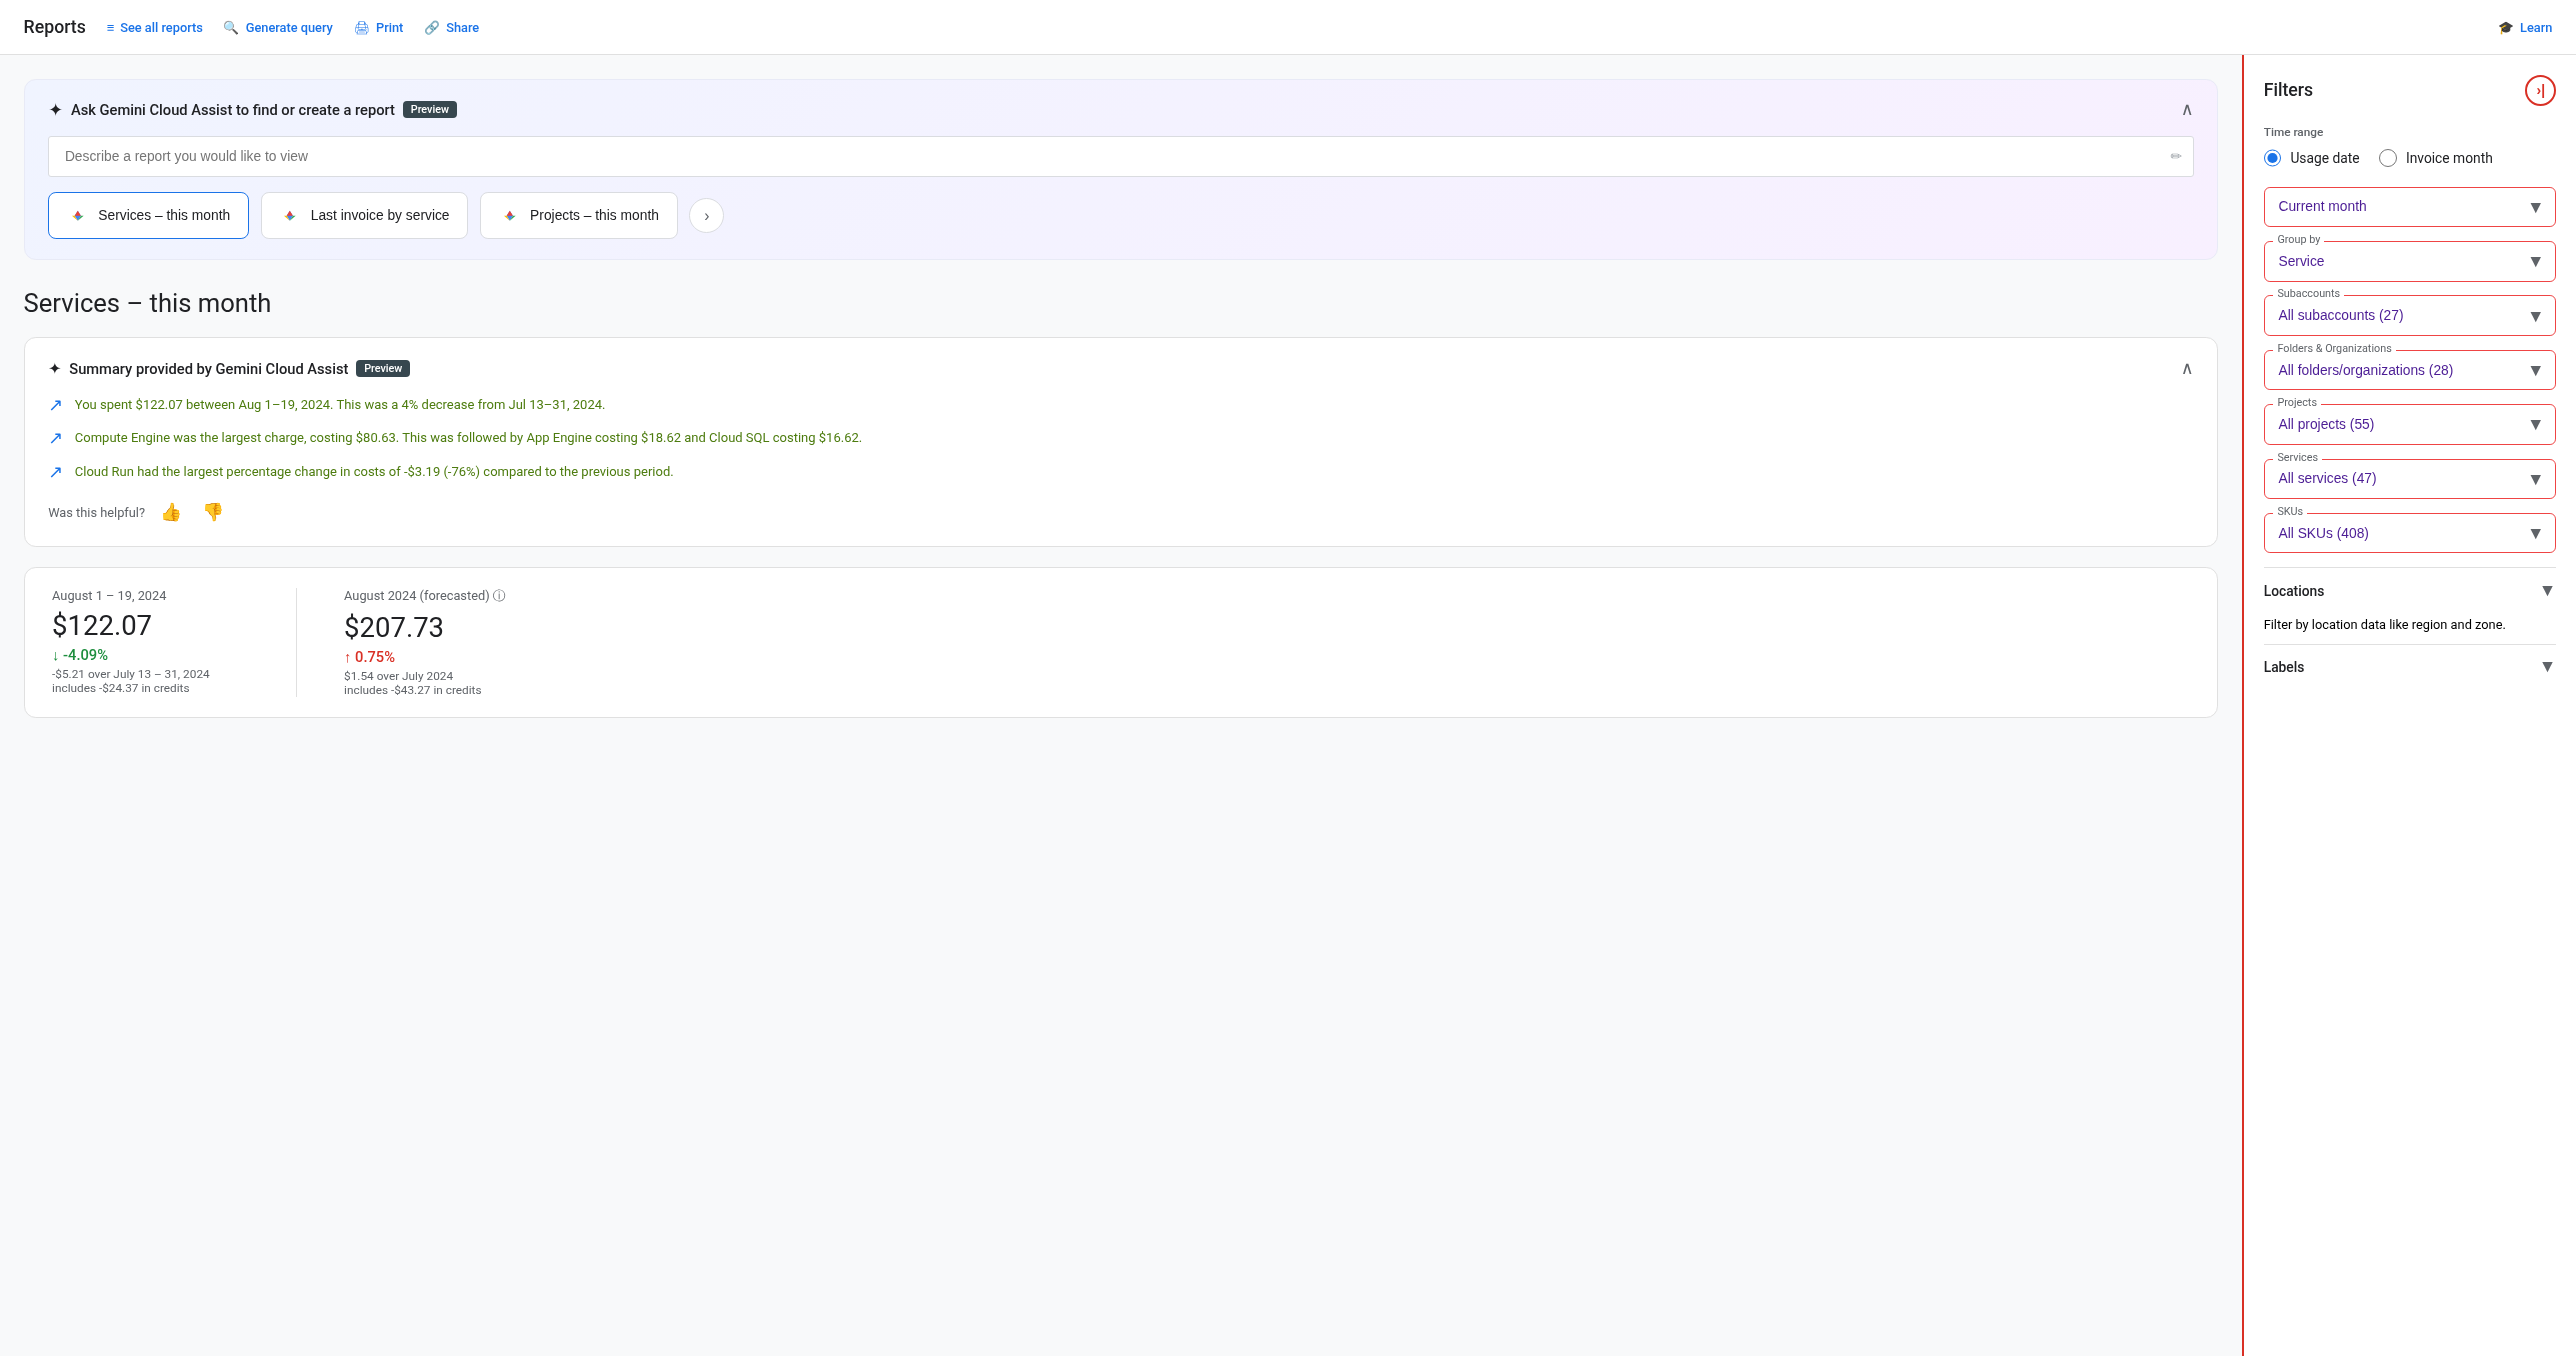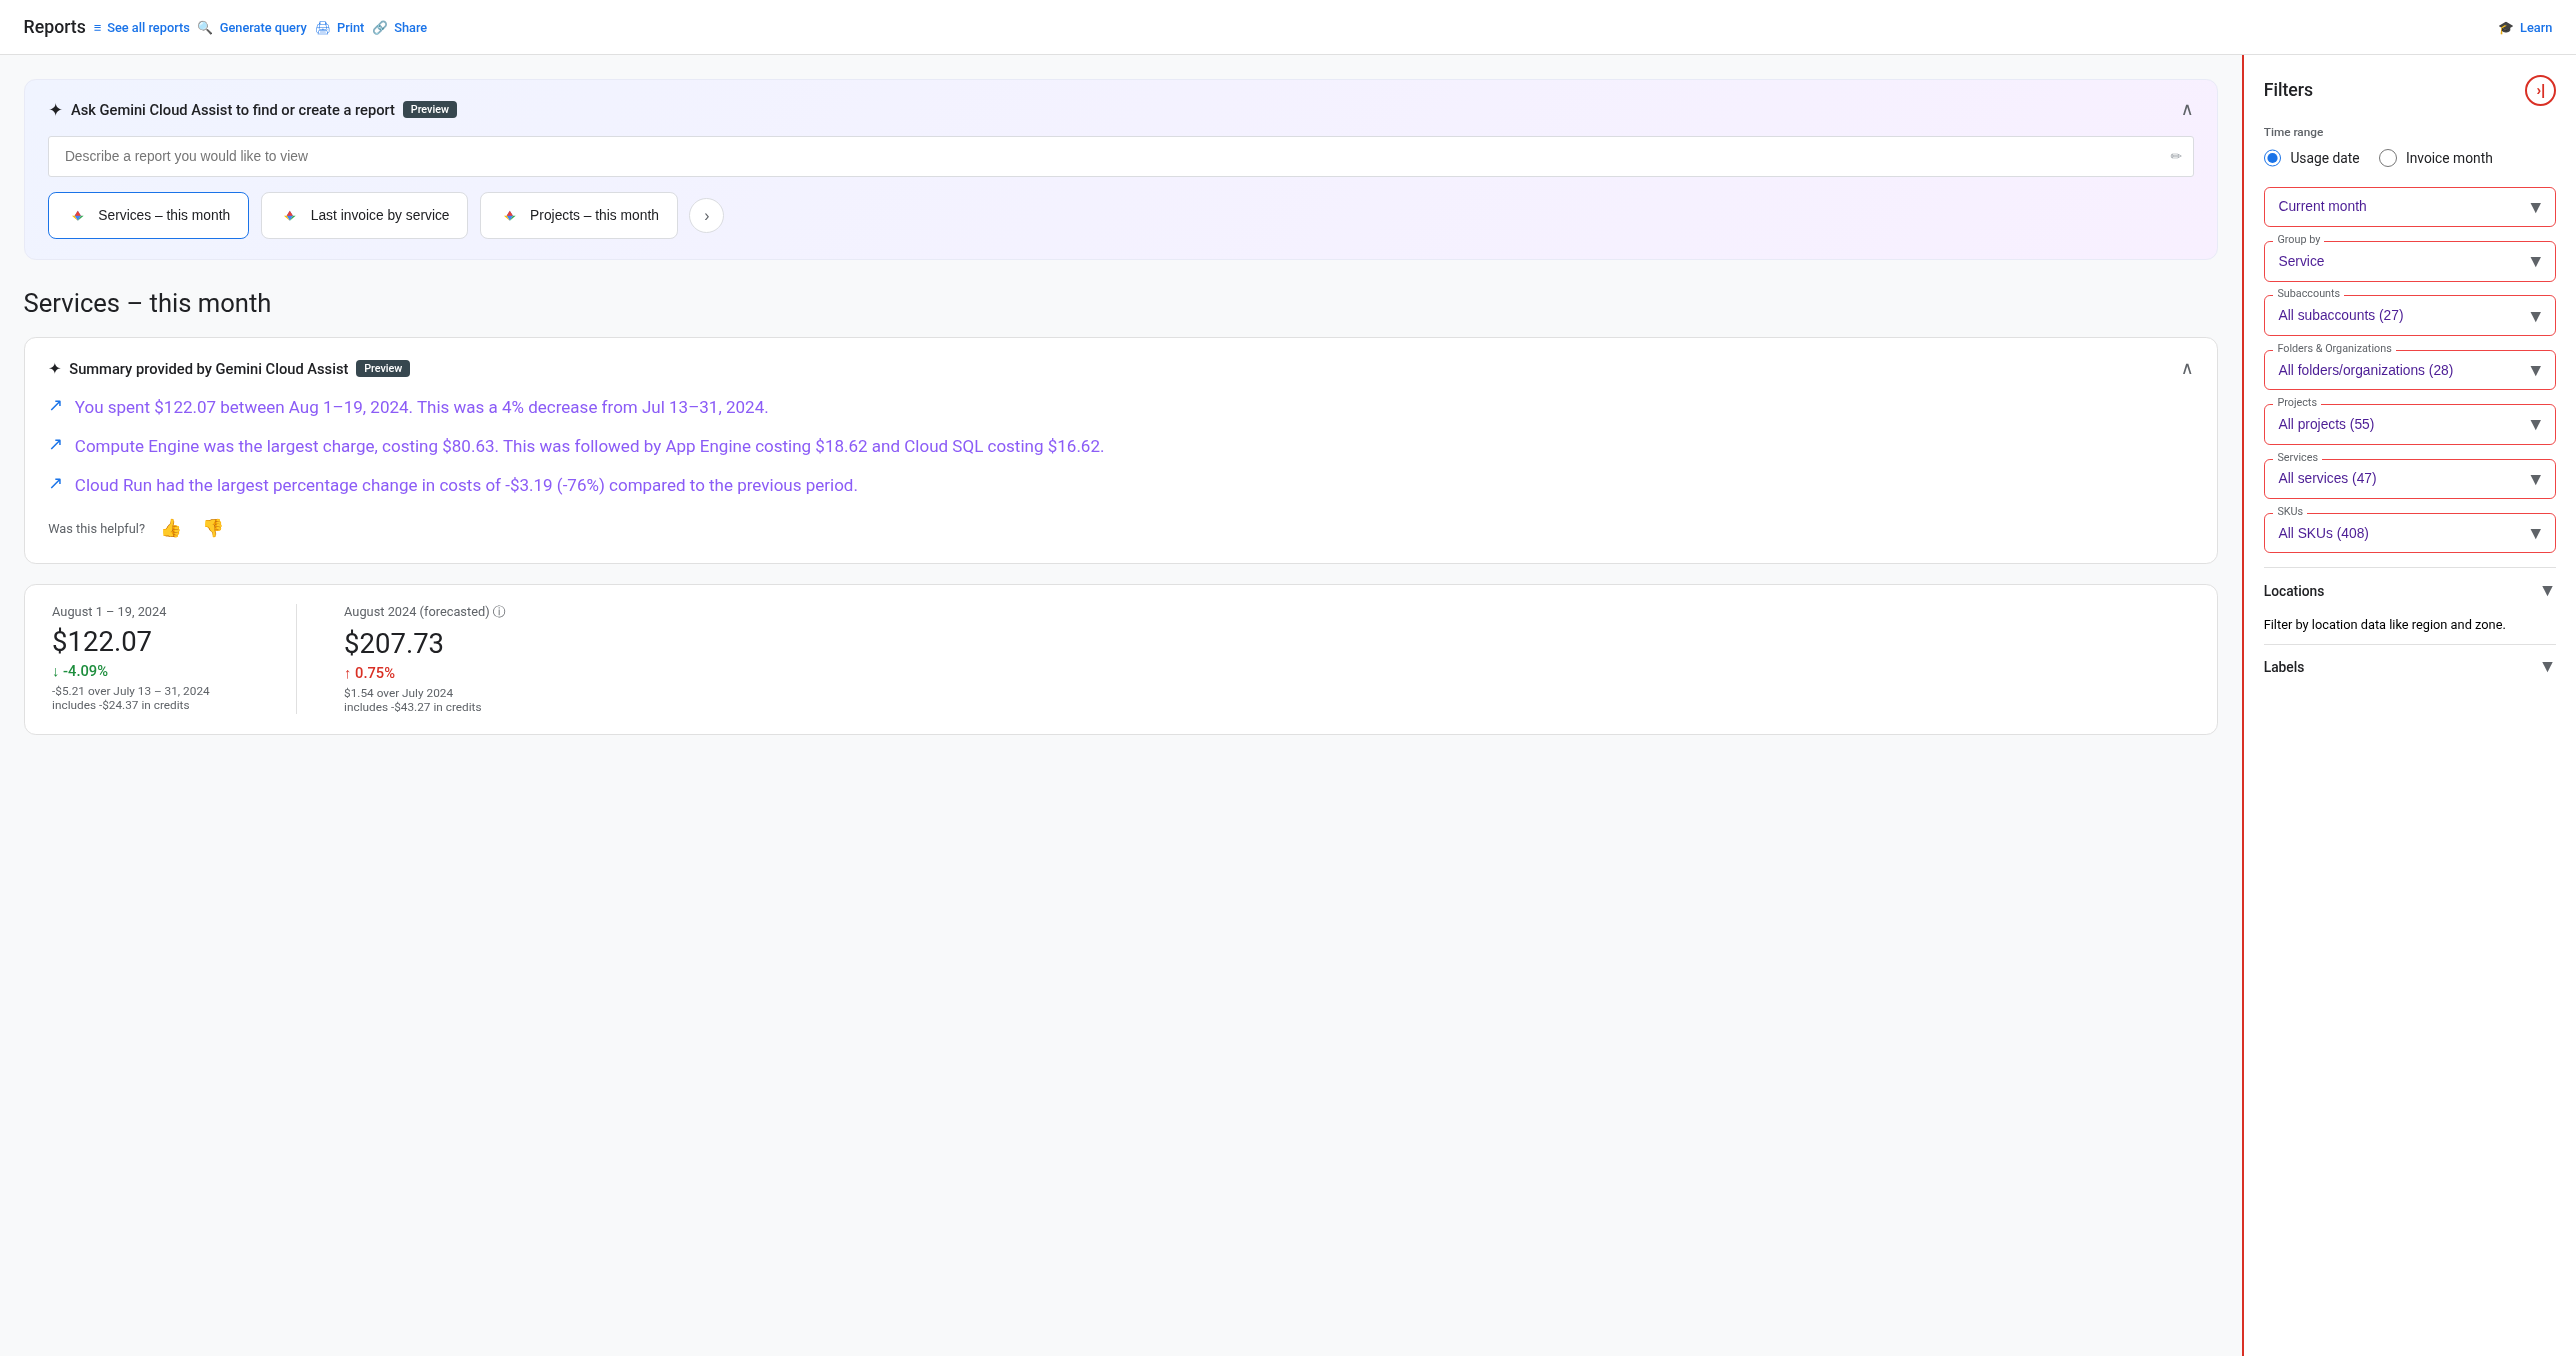--- a/index.html
+++ b/index.html
@@ -1,20 +1,20 @@
 <!DOCTYPE html>
 <html><head>
   <meta charset="utf-8">
   <style>
     * { box-sizing: border-box; margin: 0; padding: 0; }
     body { font-family: 'Google Sans', Roboto, Arial, sans-serif; background: #f8f9fa; color: #202124; font-size: 13.8px; }
 
     
     .top-nav {
-      display: flex; align-items: center; gap: 8px;
+      display: flex; align-items: center; gap: 21px;
       padding: 0 23.6px; height: 55px;
       background: #fff; border-bottom: 1px solid #e0e0e0;
     }
     .nav-title { font-size: 17.7px; font-weight: 500; color: #202124; }
     .nav-link {
       display: flex; align-items: center; gap: 5.9px;
       color: #1a73e8; font-size: 12.8px; font-weight: 500;
       text-decoration: none; cursor: pointer;
     }
     .nav-spacer { flex: 1; }
@@ -86,21 +86,21 @@
     }
     .summary-card-header {
       display: flex; align-items: center; justify-content: space-between;
       margin-bottom: 15.7px;
     }
     .summary-card-title {
       display: flex; align-items: center; gap: 7.9px;
       font-size: 14.7px; font-weight: 500;
     }
     .summary-item { display: flex; align-items: flex-start; gap: 11.8px; margin-bottom: 13.8px; }
-    .summary-item-text { font-size: 17px; line-height: 1.5; color: #8b5cf6; }
+    .summary-item-text { font-size: 13px; line-height: 1.5; color: #4d7c0f; }
 
     .helpful-row {
       display: flex; align-items: center; gap: 11.8px;
       margin-top: 15.7px; color: #5f6368; font-size: 12.8px;
     }
     .helpful-btn {
       background: none; border: none; cursor: pointer;
       font-size: 17.7px; color: #5f6368; padding: 3.9px;
     }
 

